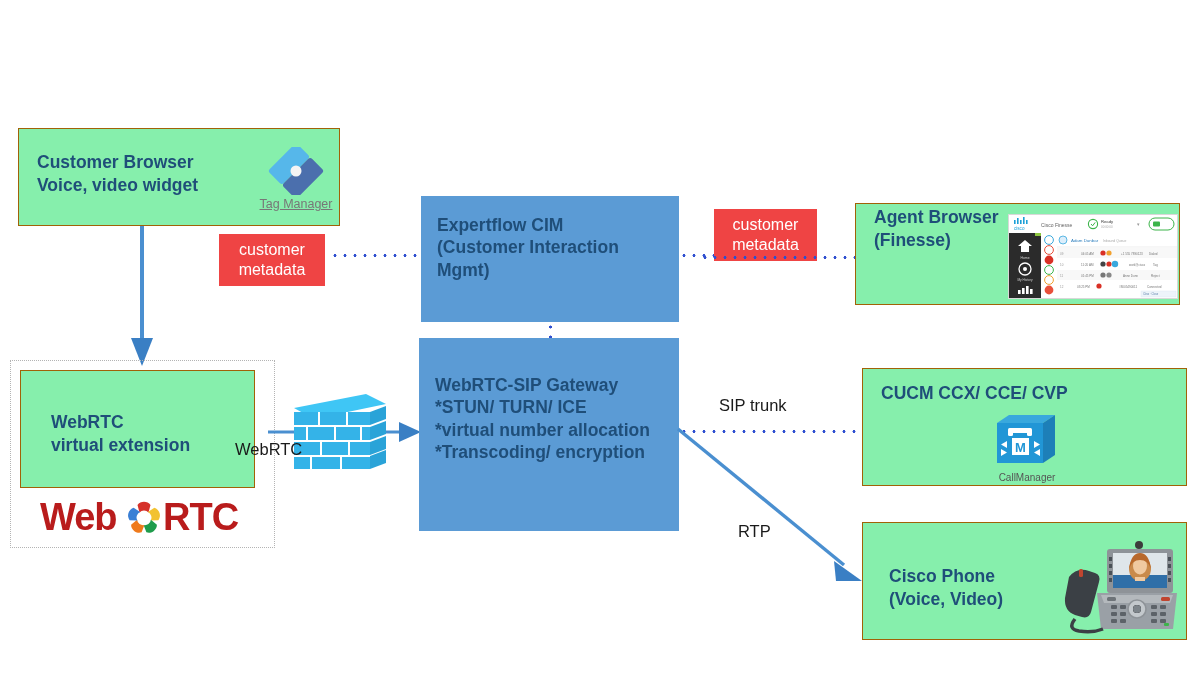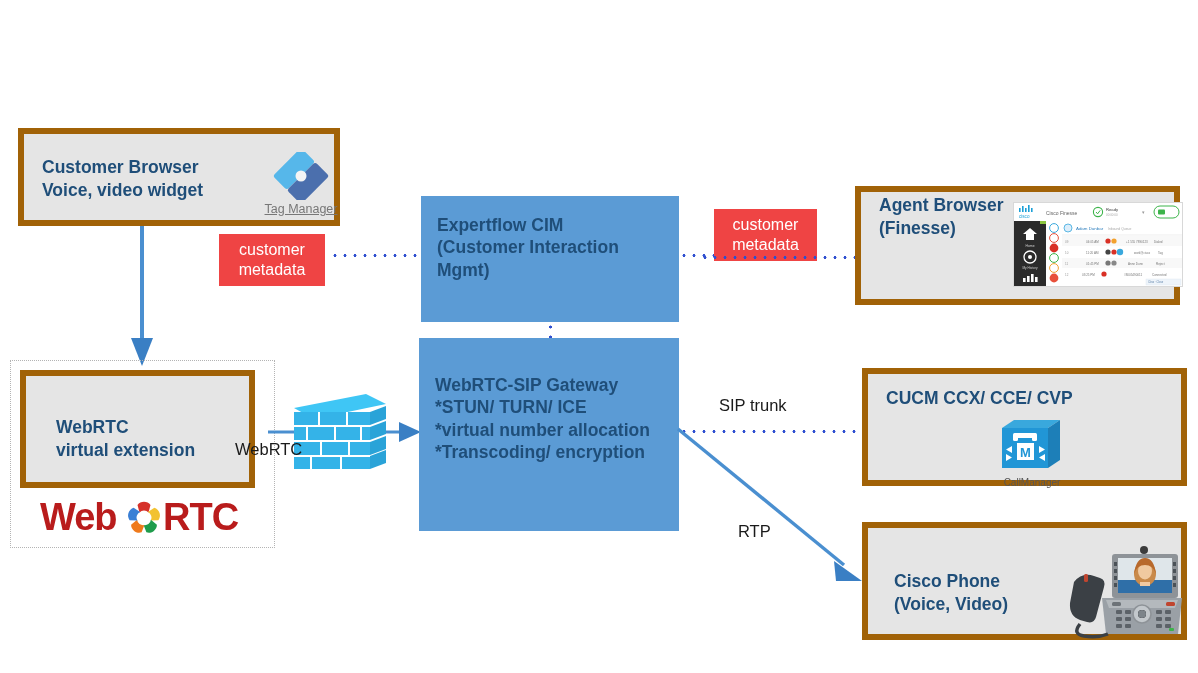--- a/index.html
+++ b/index.html
@@ -26,22 +26,22 @@
     font-size: 47px;
     font-weight: 400;
     color: #1f4e68;
     letter-spacing: -0.5px;
     white-space: nowrap;
     font-family: "Liberation Sans", sans-serif;
   }
 
   
   .card {
-    background: #e5e5e5;
-    border: 6px solid #a16207;
+    background: #86efac;
+    border: 1px solid #a16207;
     box-sizing: border-box;
   }
   .card-title {
     color: #1f4e79;
     font-weight: bold;
     font-size: 17.5px;
     line-height: 1.32;
     white-space: pre-line;
   }
 
@@ -169,21 +169,21 @@
 
   <div class="abs dotline-h" style="left:679px; top:254px; width:38px;"></div>
 
   <div class="abs pill" style="left:714px; top:209px; width:103px; height:52px;">customer
 metadata</div>
 
   <div class="abs dotline-h" style="left:700px; top:256px; width:155px;"></div>
 
   <div class="abs dotline-v" style="left:549px; top:322px; height:16px;"></div>
 
-  <div class="abs card" style="left:855px; top:186px; width:325px; height:119px;">
+  <div class="abs card" style="left:855px; top:203px; width:325px; height:102px;">
     <div class="abs card-title" style="left:18px; top:2px;">Agent Browser
 (Finesse)</div>
 
     <div class="abs fin-shot" style="left:152px; top:10px; width:168px; height:83px;">
       <div class="fin-top abs" style="left:0; top:0; width:168px; height:18px;">
         <svg width="168" height="18" viewBox="0 0 168 18">
           <g fill="#1ba0d7">
             <rect x="5" y="5" width="1.6" height="4"></rect>
               <rect x="8" y="3" width="1.6" height="6"></rect>
             <rect x="11" y="5" width="1.6" height="4"></rect>

